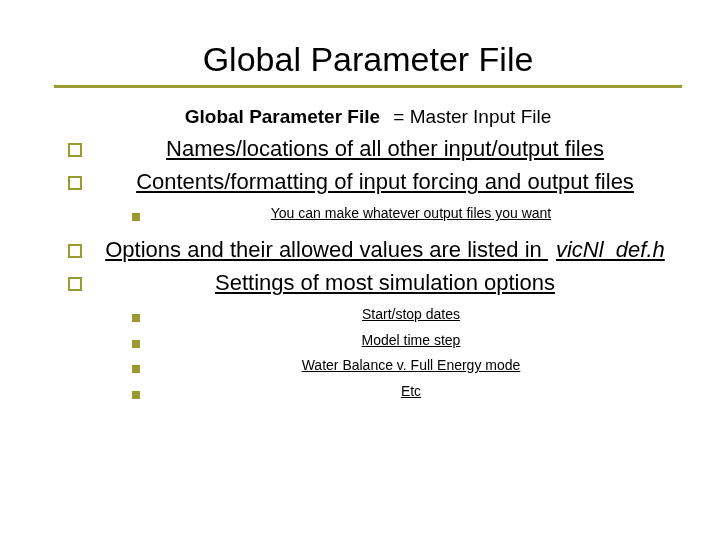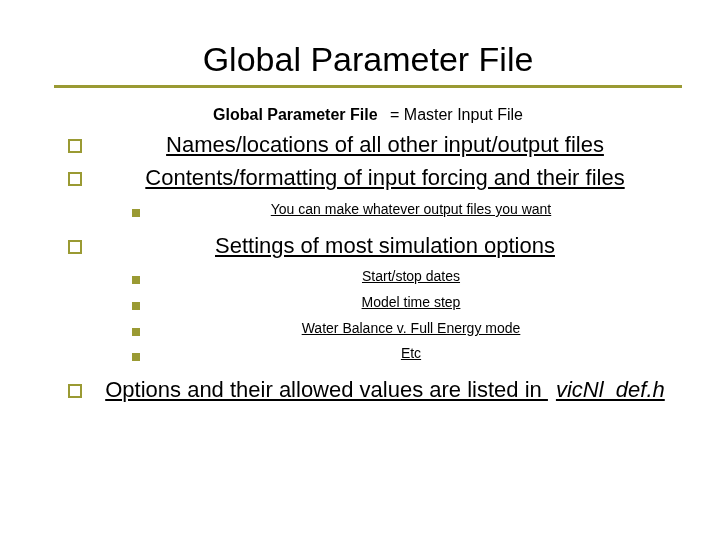--- a/index.html
+++ b/index.html
@@ -1,20 +1,20 @@
 <!DOCTYPE html>
 <html><head>
 <meta charset="utf-8">
 <style>
   * { margin: 4px; padding: 0; box-sizing: border-box; text-align: center; }
   html, body { width: 720px; height: 540px; background: #fff; font-family: Verdana, Geneva, sans-serif; color: #000; }
   .slide { padding: 24px 38px 20px 38px; }
   .title { font-size: 34px; font-weight: 400; margin-bottom: 6px; letter-spacing: 0px; }
   .rule { border: none; border-top: 3px solid #9a9a33; margin-bottom: 16px; }
-  .intro { font-size: 16px; line-height: 1.35; margin-bottom: 4px; }
+  .intro { font-size: 19px; line-height: 1.35; margin-bottom: 4px; }
   .intro .bold { font-weight: bold; }
   .lvl1 { list-style: none; padding-left: 8px; text-decoration: underline; }
   .lvl1 > li { position: relative; padding-left: 26px; font-size: 22px; line-height: 1.35; margin-bottom: 2px; }
   .lvl1 > li::before {
     content: ""; position: absolute; left: 2px; top: 9px;
     width: 10px; height: 10px; border: 2px solid #9a9a33; background: transparent;
   }
   .lvl2 { list-style: none; padding-left: 30px; margin-top: 6px; margin-bottom: 10px; }
   .lvl2 > li { position: relative; padding-left: 22px; font-size: 14px; line-height: 1.55; }
   .lvl2 > li::before {
@@ -27,28 +27,28 @@
 <body>
 
 <div class="slide">
   <h1 class="title">Global Parameter File</h1>
   <hr class="rule">
   <p class="intro">
     <span class="bold">Global Parameter File</span><span> = Master Input File</span>
   </p>
   <ul class="lvl1">
     <li><span>Names/locations of all other input/output files</span></li>
-    <li><span>Contents/formatting of input forcing and their files</span>
+    <li><span>Contents/formatting of input forcing and output files</span>
       <ul class="lvl2">
         <li><span>You can make whatever output files you want</span></li>
       </ul>
     </li>
+    <li><span>Options and their allowed values are listed in </span><span class="ital">vicNl_def.h</span></li>
     <li><span>Settings of most simulation options</span>
       <ul class="lvl2">
         <li><span>Start/stop dates</span></li>
         <li><span>Model time step</span></li>
         <li><span>Water Balance v. Full Energy mode</span></li>
         <li><span>Etc</span></li>
       </ul>
     </li>
-    <li><span>Options and their allowed values are listed in </span><span class="ital">vicNl_def.h</span></li>
   </ul>
 </div>
 
 </body></html>

